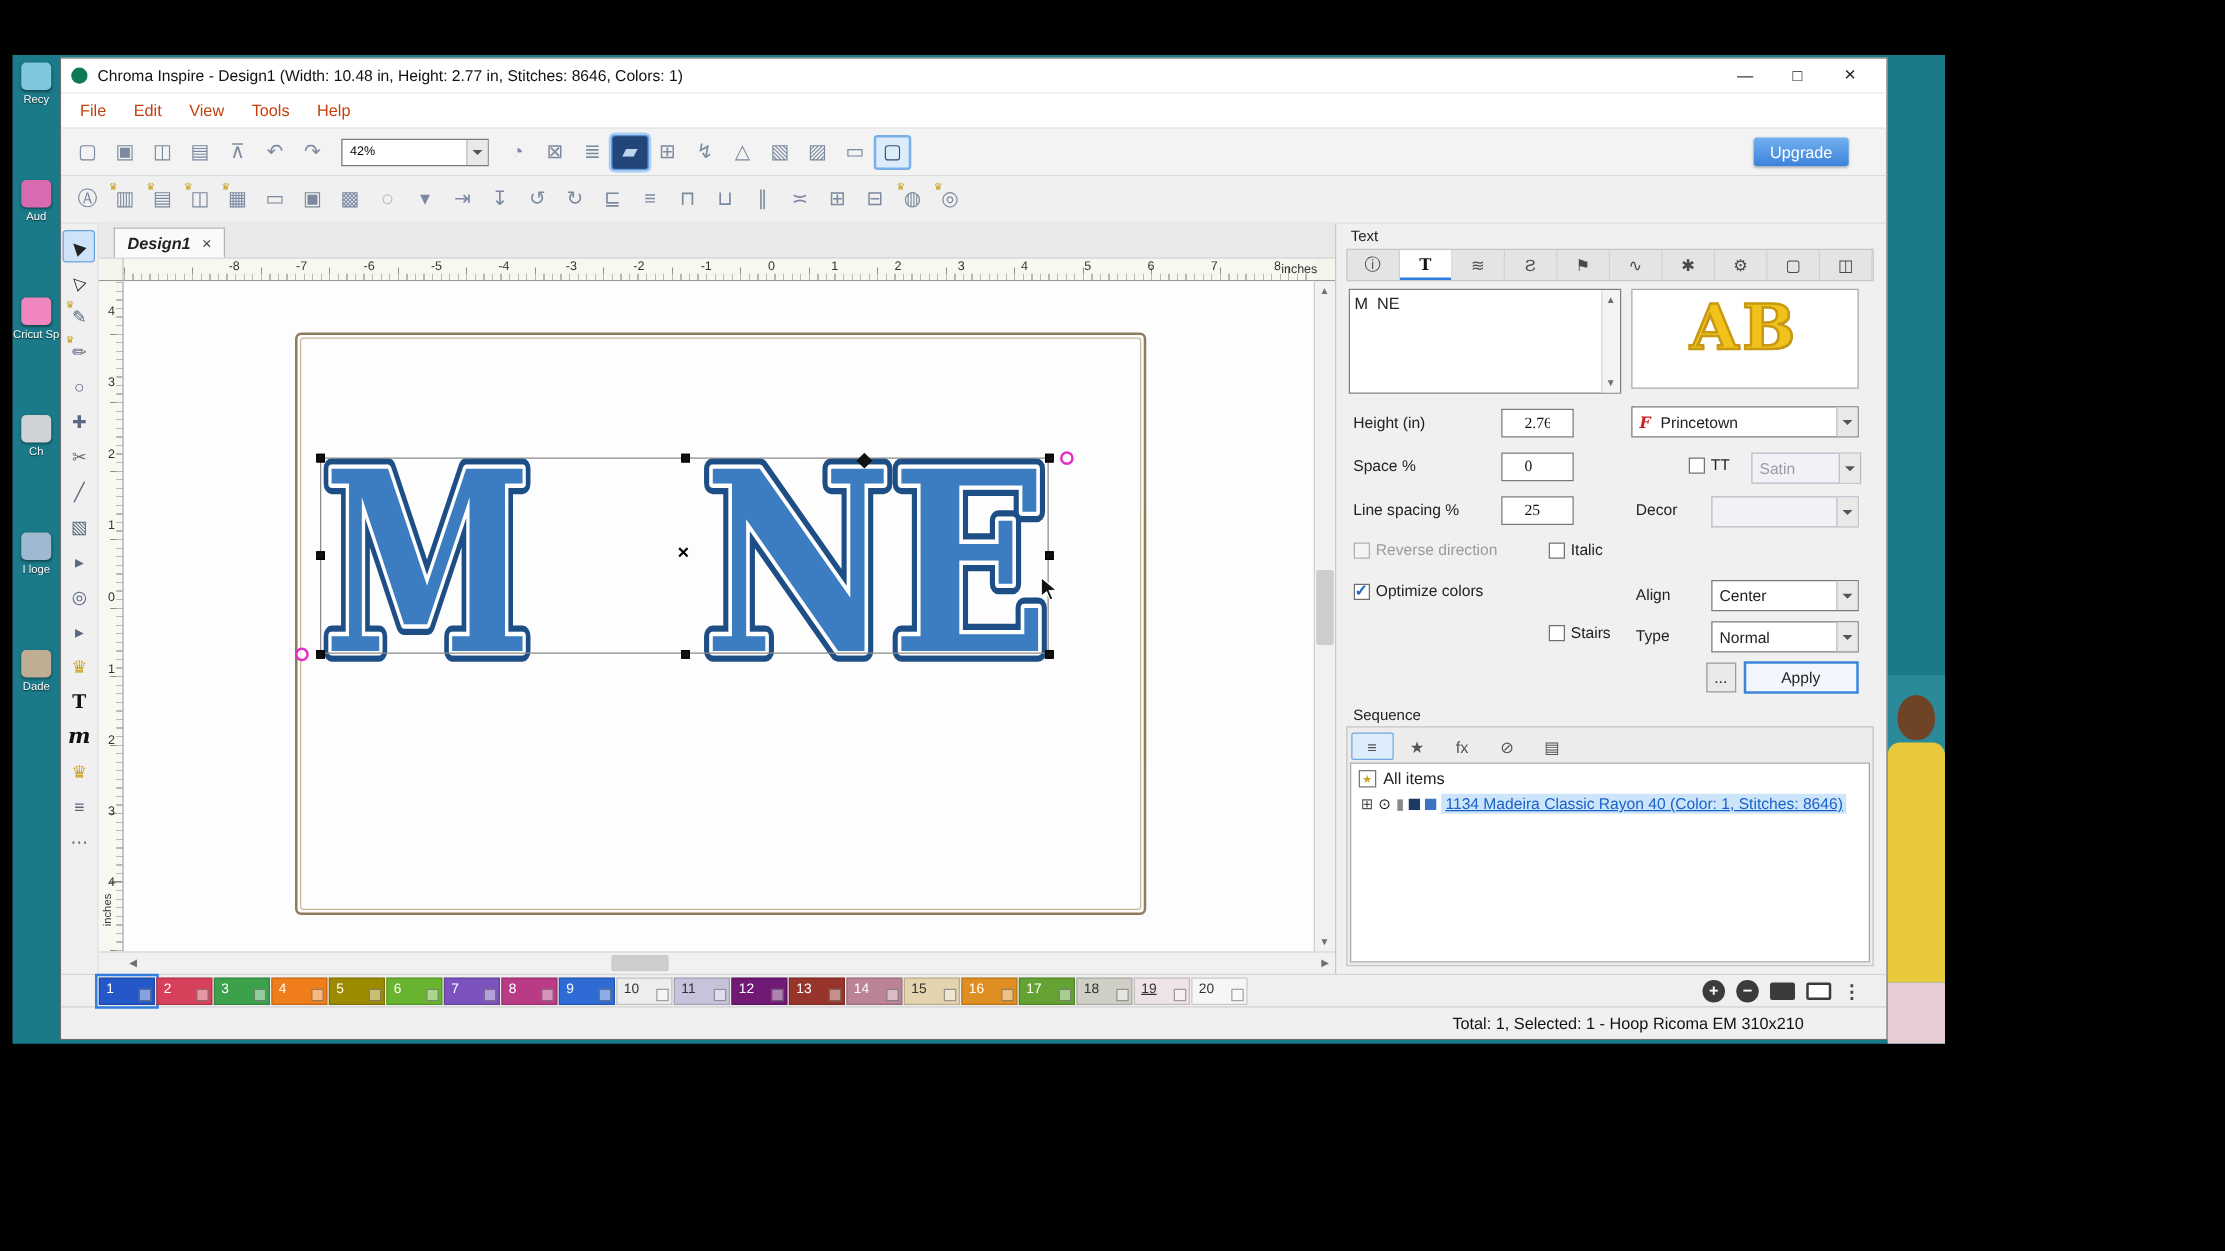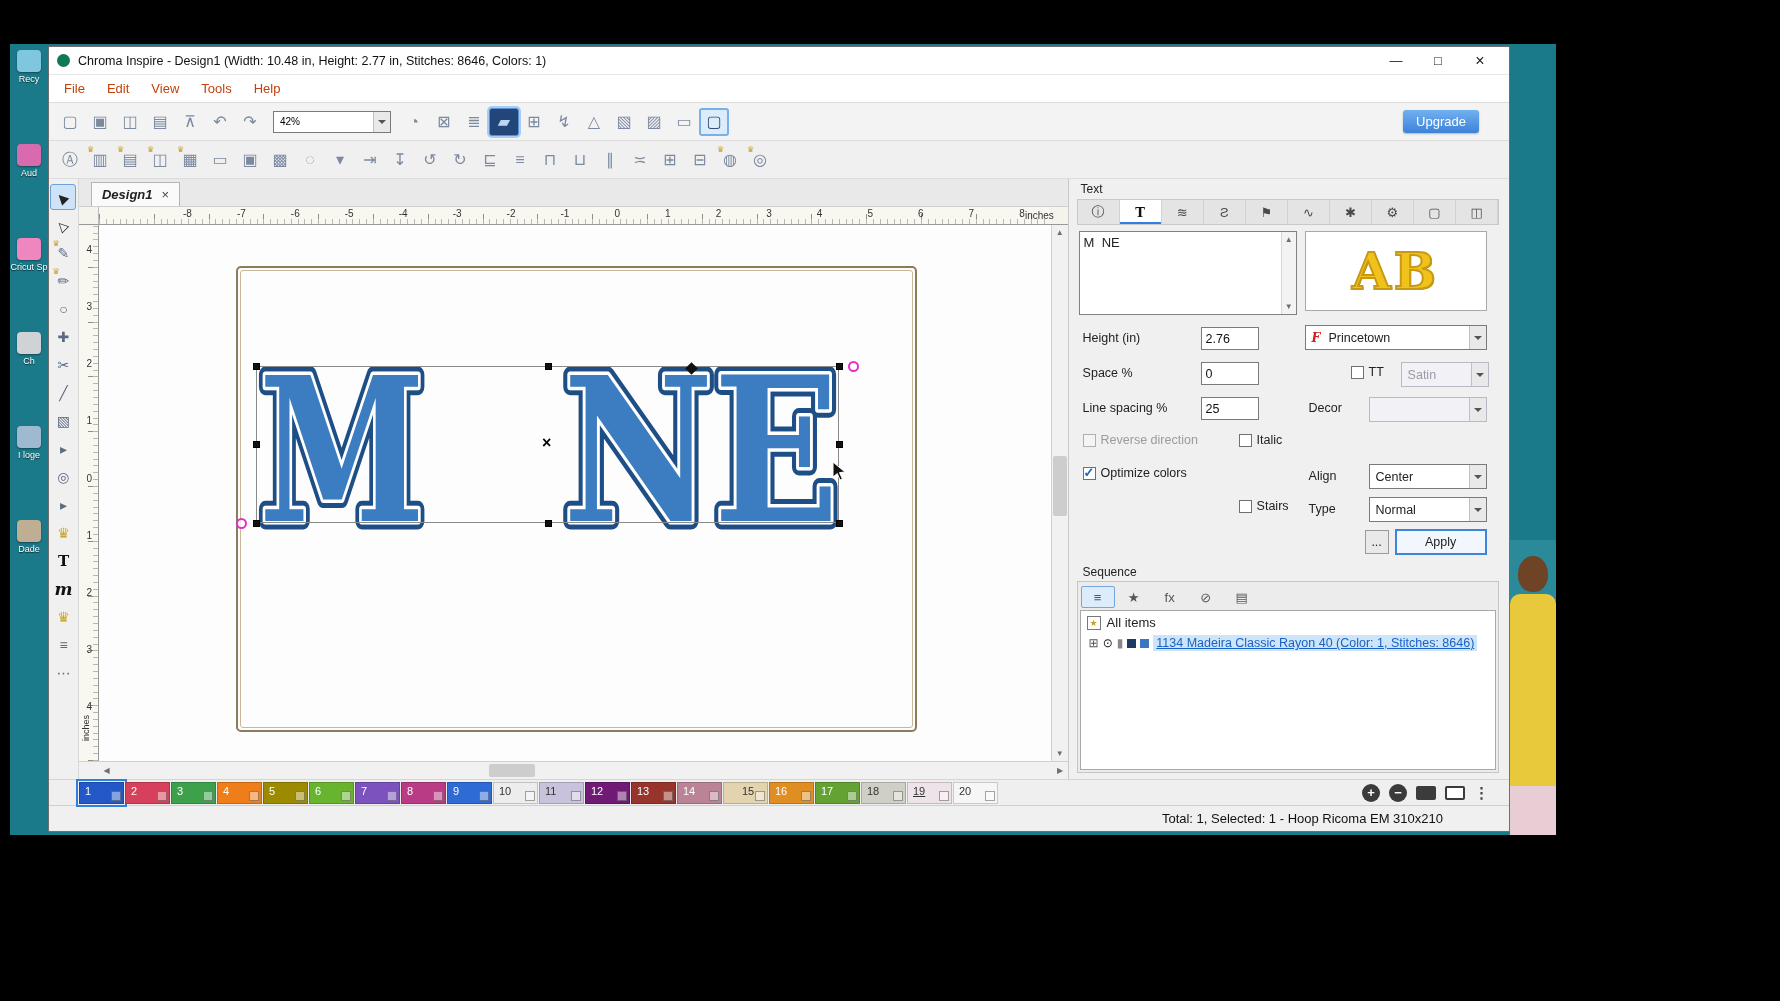--- a/index.html
+++ b/index.html
@@ -104,26 +104,26 @@
   
   .right-panel{width:442px;background:#f0f0f0;border-left:1px solid #c8c8c8;position:relative;font-size:12.5px;color:#222}
   .rp-title{position:absolute;left:12px;top:3px;font-size:12px}
   .rp-tabs{position:absolute;left:8px;top:20px;right:10px;height:26px;display:flex;background:#e4e4e4;border:1px solid #c8c8c8}
   .rp-tab{flex:1;display:flex;align-items:center;justify-content:center;font-size:13px;color:#4a4a4a;border-right:1px solid #d2d2d2}
   .rp-tab[data-sel="true"]{background:#fff;box-shadow:inset 0 -2px 0 #2f7fe0;color:#111;font-weight:bold;font-family:"DejaVu Serif",serif}
   .rp-textarea{position:absolute;left:10px;top:52px;width:218px;height:84px;background:#fff;border:1px solid #808080;display:flex}
   .rp-textvalue{flex:1;padding:3px 4px;font-size:13px;white-space:pre}
   .mini-scroll{width:15px;border-left:1px solid #d8d8d8;background:#f3f3f3;display:flex;flex-direction:column;justify-content:space-between}
   .rp-preview{position:absolute;left:236px;top:52px;width:182px;height:80px;background:#fff;border:1px solid #a8a8a8;
-    display:flex;align-items:center;justify-content:center}
+    display:flex;align-items:flex-start;justify-content:center}
   .preview-ab{font-family:"DejaVu Serif",serif;font-weight:bold;font-size:50px;letter-spacing:3px;color:#f1c21b;
     -webkit-text-stroke:2px #c79a12;text-shadow:1px 1px 0 #a87f0e}
   .rp-label{position:absolute;white-space:nowrap}
-  .tin{position:absolute;height:23px;background:#fff;border:1px solid #7a7a7a;font-size:12.5px;padding:0 4px;
-    font-family:Liberation Sans, sans-serif;color:#111}
+  .tin{position:absolute;height:23px;background:#fff;border:1px solid #7a7a7a;font-size:12.5px;padding:0 18px;
+    font-family:Liberation Serif, serif;color:#111}
   .combo{position:absolute;height:25px;background:#fff;border:1px solid #7a7a7a;display:flex;align-items:center;
     padding-left:6px;font-size:12.5px}
   .combo.dis{background:#f2f2f6;color:#9a9aa8;border-color:#b9b9c6}
   .font-flag{color:#d02020;font-family:"DejaVu Serif",serif;font-style:italic;font-weight:bold;margin-right:8px}
   .chk{position:absolute;display:flex;align-items:center;gap:5px;white-space:nowrap}
   .chk .box{width:13px;height:13px;border:1px solid #707070;background:#fff;position:relative;flex:0 0 auto}
   .chk .box.checked::after{content:"✓";position:absolute;left:0px;top:-3px;color:#1a66c0;font-size:13px;font-weight:bold}
   .chk.dis{color:#9b9b9b}.chk.dis .box{border-color:#b0b0b0;background:#f4f4f4}
   .btn{position:absolute;display:flex;align-items:center;justify-content:center;background:#e9e9e9;border:1px solid #9a9a9a;font-size:12.5px}
   .btn.primary{background:#f2f7fd;border:2px solid #3d85d8}
@@ -863,21 +863,21 @@
           </div>
 
           <div class="swatch" style="background: rgb(151, 53, 44); color: rgb(255, 255, 255);">
             <span>13</span>
           </div>
 
           <div class="swatch" style="background: rgb(187, 132, 150); color: rgb(255, 255, 255);">
             <span>14</span>
           </div>
 
-          <div class="swatch" style="background: rgb(227, 211, 174); color: rgb(51, 51, 51); text-align: center;">
+          <div class="swatch" style="background: rgb(227, 211, 174); color: rgb(51, 51, 51);">
             <span>15</span>
           </div>
 
           <div class="swatch" style="background: rgb(223, 143, 33); color: rgb(255, 255, 255);">
             <span>16</span>
           </div>
 
           <div class="swatch" style="background: rgb(99, 162, 51); color: rgb(255, 255, 255);">
             <span>17</span>
           </div>

